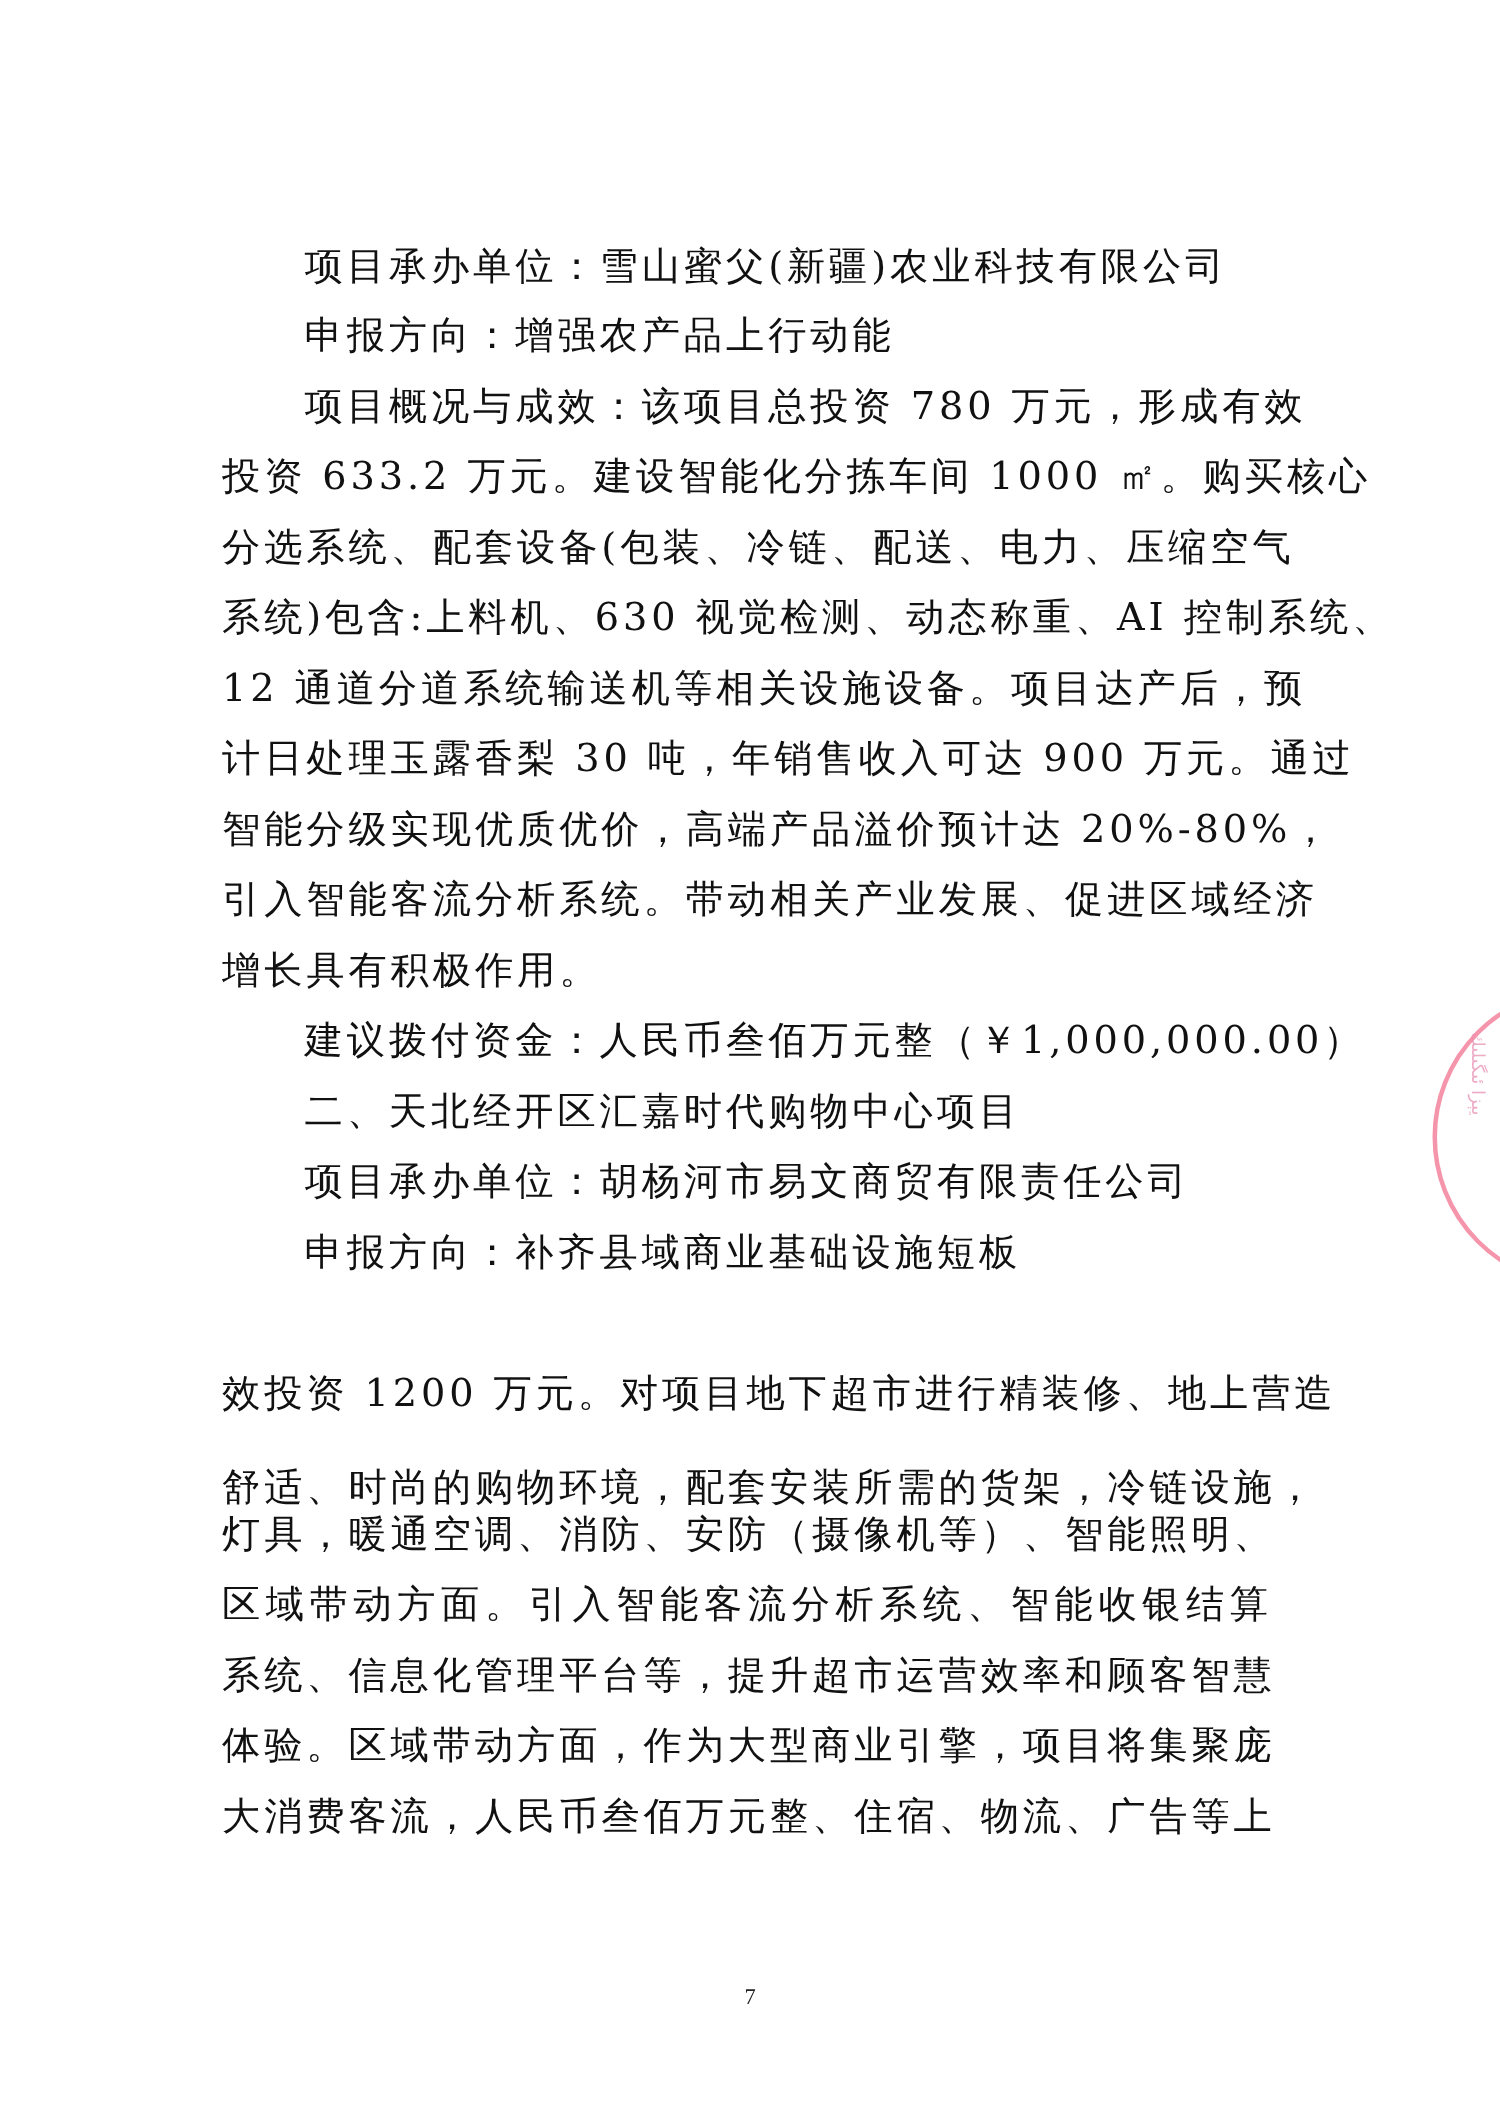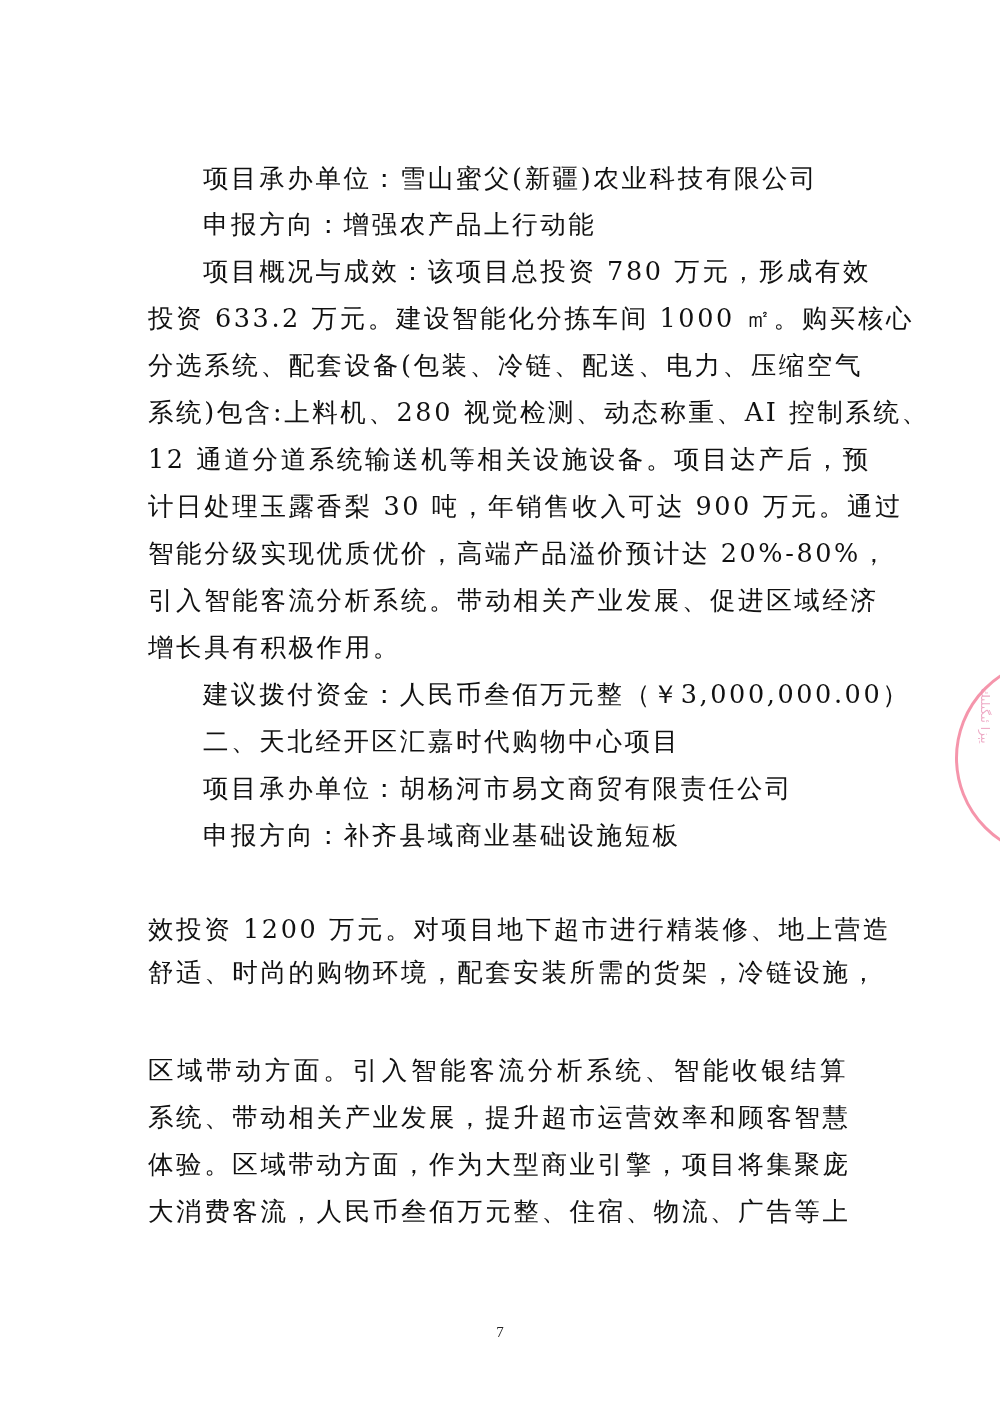--- a/index.html
+++ b/index.html
@@ -38,37 +38,38 @@
 <body>
 
 <div class="page">
 
   <div class="line indent" style="top:130px;">项目承办单位：雪山蜜父(新疆)农业科技有限公司</div>
   <div class="line indent" style="top:176px;">申报方向：增强农产品上行动能</div>
 
   <div class="line indent just" style="top:223px;">项目概况与成效：该项目总投资 780 万元，形成有效</div>
   <div class="line just" style="top:270px;">投资 633.2 万元。建设智能化分拣车间 1000 ㎡。购买核心</div>
   <div class="line just" style="top:317px;">分选系统、配套设备(包装、冷链、配送、电力、压缩空气</div>
-  <div class="line just" style="top:364px;">系统)包含:上料机、280 视觉检测、动态称重、AI 控制系统、</div>
+  <div class="line just" style="top:364px;">系统)包含:上料机、630 视觉检测、动态称重、AI 控制系统、</div>
   <div class="line just" style="top:411px;">12 通道分道系统输送机等相关设施设备。项目达产后，预</div>
   <div class="line just" style="top:458px;">计日处理玉露香梨 30 吨，年销售收入可达 900 万元。通过</div>
   <div class="line just" style="top:505px;">智能分级实现优质优价，高端产品溢价预计达 20%-80%，</div>
   <div class="line just" style="top:552px;">引入智能客流分析系统。带动相关产业发展、促进区域经济</div>
   <div class="line" style="top:599px;">增长具有积极作用。</div>
 
-  <div class="line indent" style="top:646px;">建议拨付资金：人民币叁佰万元整（￥3,000,000.00）</div>
+  <div class="line indent" style="top:646px;">建议拨付资金：人民币叁佰万元整（￥1,000,000.00）</div>
 
   <div class="line indent" style="top:740px;">项目承办单位：胡杨河市易文商贸有限责任公司</div>
   <div class="line indent" style="top:693px;">二、天北经开区汇嘉时代购物中心项目</div>
   <div class="line indent" style="top:787px;">申报方向：补齐县域商业基础设施短板</div>
 
   <div class="line just" style="top:881px;">效投资 1200 万元。对项目地下超市进行精装修、地上营造</div>
-  <div class="line just" style="top:924px;">舒适、时尚的购物环境，配套安装所需的货架，冷链设施，</div>
+  <div class="line just" style="top:944px;">舒适、时尚的购物环境，配套安装所需的货架，冷链设施，</div>
+  <div class="line just" style="top:975px;">灯具，暖通空调、消防、安防（摄像机等）、智能照明、</div>
   <div class="line just" style="top:1022px;">区域带动方面。引入智能客流分析系统、智能收银结算</div>
-  <div class="line just" style="top:1069px;">系统、带动相关产业发展，提升超市运营效率和顾客智慧</div>
+  <div class="line just" style="top:1069px;">系统、信息化管理平台等，提升超市运营效率和顾客智慧</div>
   <div class="line just" style="top:1116px;">体验。区域带动方面，作为大型商业引擎，项目将集聚庞</div>
   <div class="line just" style="top:1163px;">大消费客流，人民币叁佰万元整、住宿、物流、广告等上</div>
 
   <div class="stamp"></div>
   <div class="stamp-text">يېزا ئىگىلىك</div>
 
   <div class="page-number">7</div>
 </div>
 
 </body></html>

